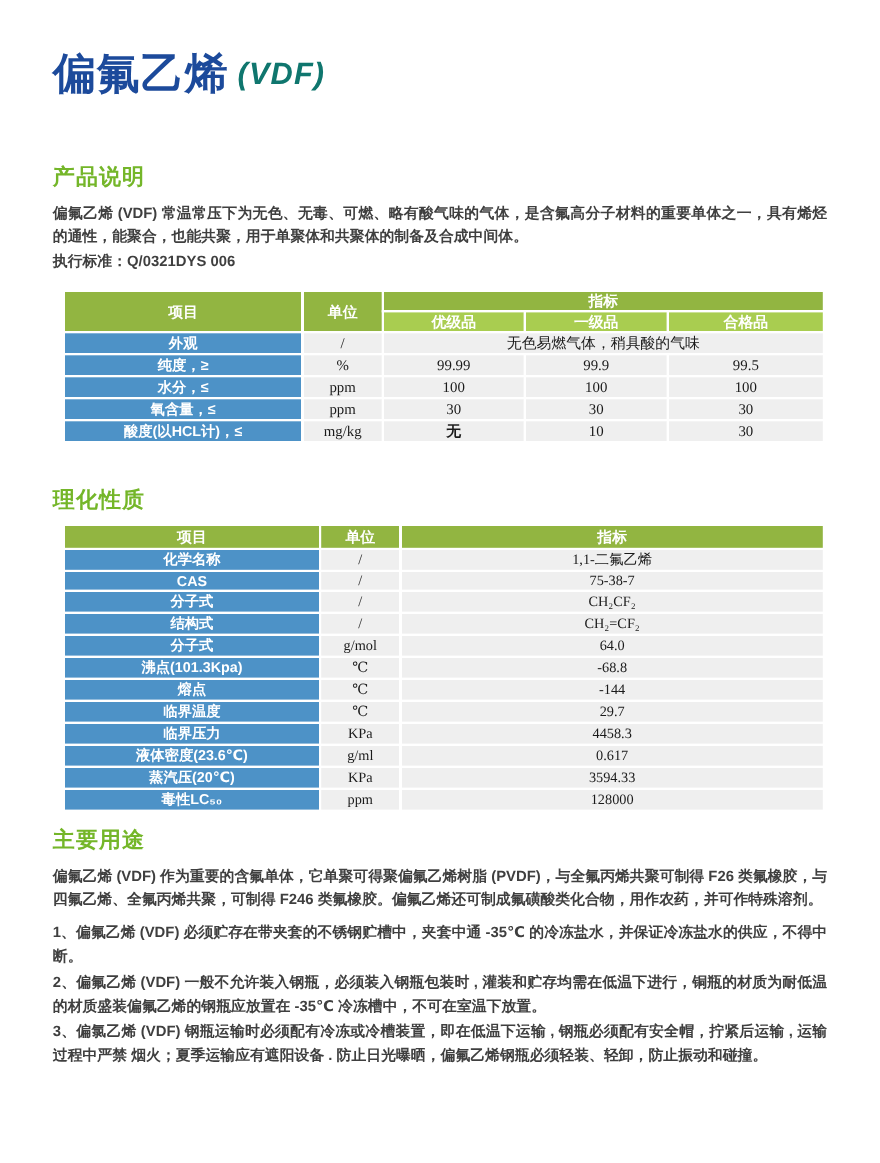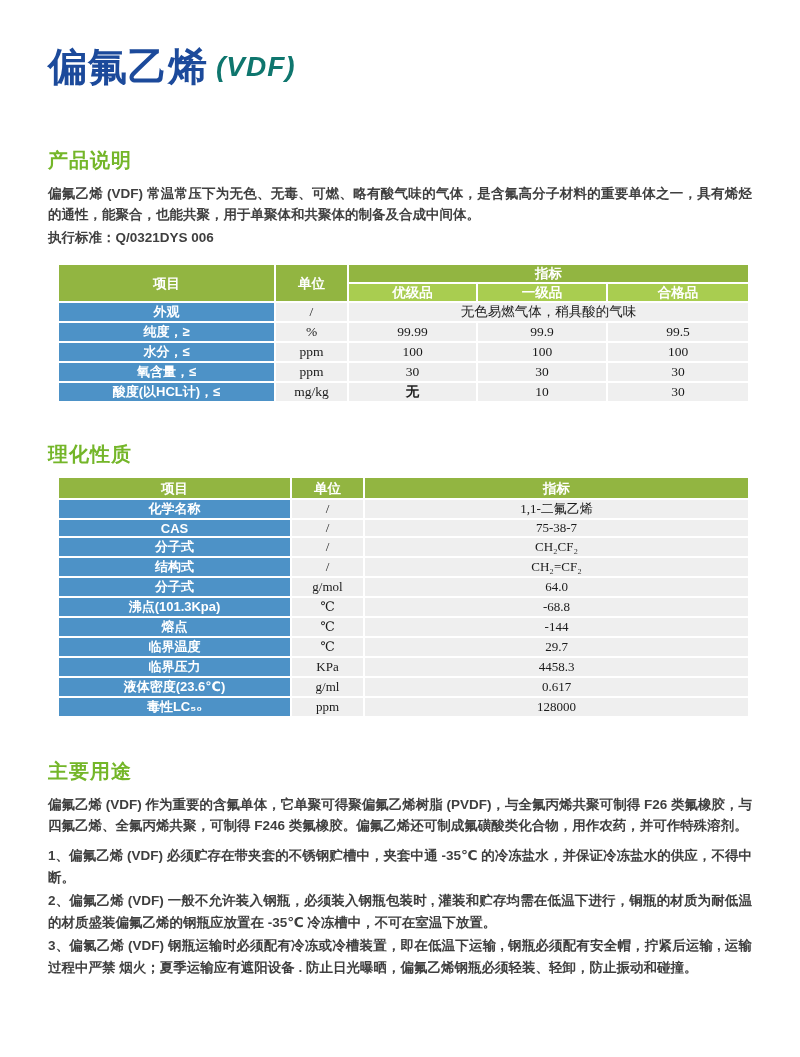--- a/index.html
+++ b/index.html
@@ -14,21 +14,21 @@
 
   
   .title-block { display: flex; align-items: center; gap: 8px; }
   .title-main { font-size: 39px; font-weight: bold; color: #1c4a9b; letter-spacing: 1px; }
   .title-suffix { font-size: 28px; font-weight: bold; font-style: italic; color: #0f766e; letter-spacing: 1px; }
 
   
   .section-heading { font-size: 20px; font-weight: bold; color: #74b629; letter-spacing: 1px; }
   .h-desc { margin-top: 53px; }
   .h-props { margin-top: 38px; }
-  .h-uses { margin-top: 40px; }
+  .h-uses { margin-top: 12px; }
   .h-pack { margin-top: 44px; }
 
   
   .body-text { font-size: 13.5px; font-weight: 600; color: #3f3f3f; line-height: 21px; margin-top: 9px; text-align: justify; }
   .standard-line { font-size: 13.5px; font-weight: 600; color: #3f3f3f; line-height: 21px; margin-top: 2px; }
   .pack-item { font-size: 13.5px; font-weight: 600; color: #3f3f3f; line-height: 22px; margin-top: 1px; text-align: justify; }
 
   
   table { border-collapse: collapse; table-layout: fixed; margin-left: 9px; width: 691px; }
   .spec-table { margin-top: 15px; }
@@ -184,20 +184,25 @@
         <td class="row-label">临界压力</td>
         <td class="cell-data">KPa</td>
         <td class="cell-data">4458.3</td>
       </tr>
       <tr>
         <td class="row-label">液体密度(23.6℃)</td>
         <td class="cell-data">g/ml</td>
         <td class="cell-data">0.617</td>
       </tr>
       <tr>
+        <td class="row-label">蒸汽压(20℃)</td>
+        <td class="cell-data">KPa</td>
+        <td class="cell-data">3594.33</td>
+      </tr>
+      <tr>
         <td class="row-label">毒性LC₅₀</td>
         <td class="cell-data">ppm</td>
         <td class="cell-data">128000</td>
       </tr>
     </tbody>
   </table>
 
   <h2 class="section-heading h-uses">主要用途</h2>
   <p class="body-text">偏氟乙烯 (VDF) 作为重要的含氟单体，它单聚可得聚偏氟乙烯树脂 (PVDF)，与全氟丙烯共聚可制得 F26 类氟橡胶，与四氟乙烯、全氟丙烯共聚，可制得 F246 类氟橡胶。偏氟乙烯还可制成氟磺酸类化合物，用作农药，并可作特殊溶剂。</p>
 

